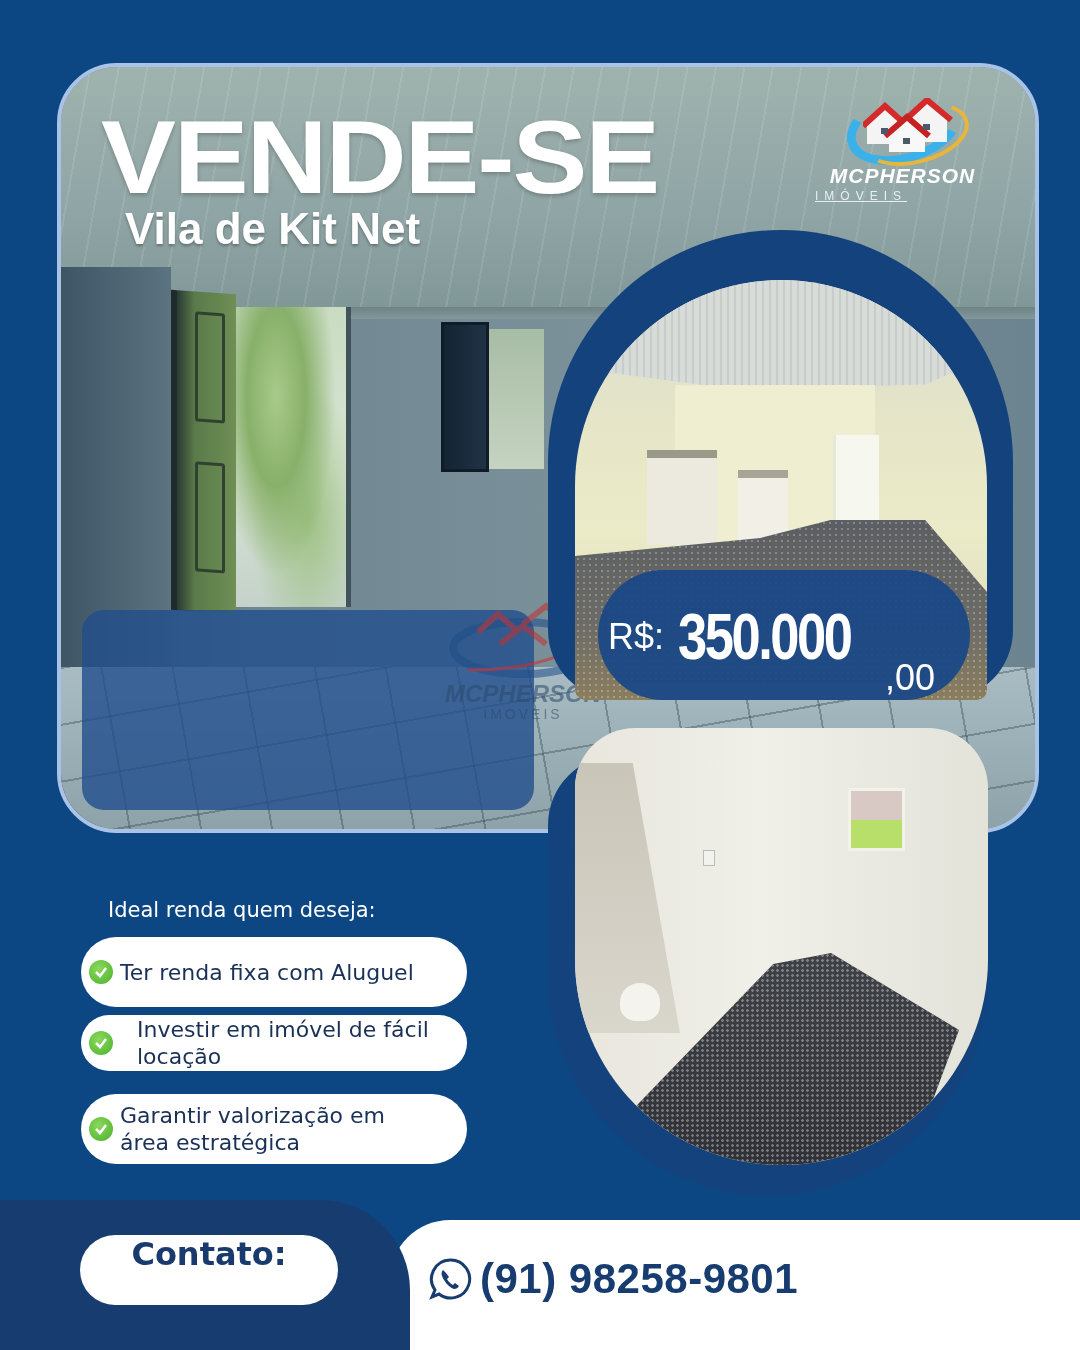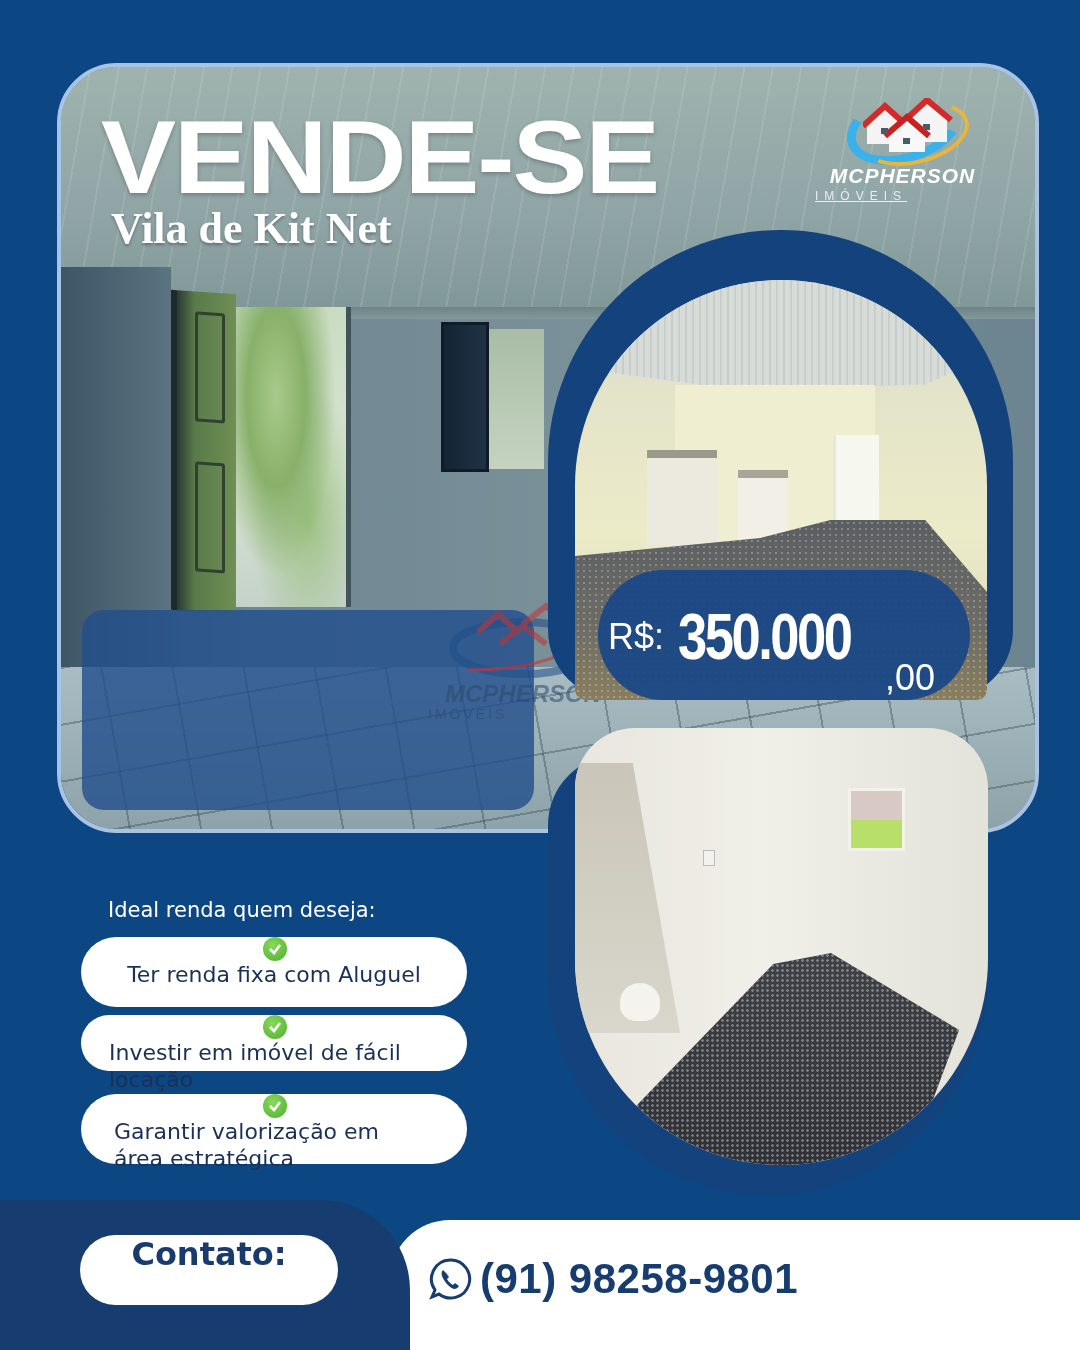--- a/index.html
+++ b/index.html
@@ -74,22 +74,22 @@
   }
 
   .title-main {
     position: absolute; left: 40px; top: 38px;
     font-family: "Liberation Sans", sans-serif; font-weight: 900; font-size: 104px;
     letter-spacing: -2px; color: #ffffff; line-height: 1;
     text-shadow: 0 2px 4px rgba(0,0,0,0.25);
     transform: scaleX(1.08); transform-origin: left center;
   }
   .title-sub {
-    position: absolute; left: 50px; top: 140px;
-    font-family: Liberation Serif, serif; font-weight: 700; font-size: 44px;
+    position: absolute; left: 64px; top: 140px;
+    font-family: Liberation Sans, sans-serif; font-weight: 700; font-size: 44px;
     color: #ffffff; line-height: 1;
     text-shadow: 0 2px 3px rgba(0,0,0,0.3);
   }
 
   
   .logo { position: absolute; left: 815px; top: 90px; width: 175px; height: 115px; }
   .logo-swoosh {
     position: absolute; left: 30px; top: 0; width: 120px; height: 72px;
     border: 9px solid transparent; border-bottom-color: #3bb1ea; border-left-color: #3bb1ea;
     border-radius: 50%; transform: rotate(-18deg);
@@ -128,21 +128,21 @@
   }
   .watermark {
     position: absolute; left: 428px; top: 600px; width: 190px; height: 130px; opacity: 0.55; pointer-events: none;
   }
   .watermark-text {
     position: absolute; left: 0; top: 80px; width: 190px; text-align: center;
     font-family: "Liberation Sans", sans-serif; font-style: italic; font-weight: 700;
     font-size: 24px; color: #2b4a6e;
   }
   .watermark-sub {
-    position: absolute; left: 0; top: 106px; width: 190px; text-align: left;
+    position: absolute; left: 0; top: 106px; width: 190px; text-align: center;
     font-family: "Liberation Sans", sans-serif; font-size: 14px; color: #2b4a6e; letter-spacing: 3px;
   }
 
   
   .frame-top {
     position: absolute; left: 548px; top: 230px; width: 465px; height: 470px;
     background: #14427d;
     border-radius: 232px 232px 70px 70px;
   }
   .photo-top {
@@ -214,21 +214,21 @@
     clip-path: polygon(12% 75%, 48% 5%, 62% 0, 93% 35%, 80% 100%, 20% 100%);
   }
 
   
   .features-heading {
     position: absolute; left: 108px; top: 898px;
     font-family: "DejaVu Sans", sans-serif; font-size: 21px; color: #ffffff;
   }
   .feature {
     position: absolute; left: 81px; width: 386px; background: #ffffff;
-    border-radius: 36px; display: flex; align-items: center; flex-direction: column;
+    border-radius: 36px; display: flex; align-items: center;
   }
   .feature-check {
     width: 24px; height: 24px; border-radius: 50%;
     background: radial-gradient(circle at 40% 35%, #8ad85a, #4bb12e);
     margin-left: 8px; margin-right: 7px; flex: 0 0 24px;
     display: flex; align-items: center; justify-content: center;
   }
   .feature-text {
     font-family: "DejaVu Sans", sans-serif; font-size: 22px; line-height: 27px; color: #1a3157;
   }
@@ -345,21 +345,21 @@
 
   <div class="feature" style="top:937px;height:70px;">
     <span class="feature-check">
       <svg width="14" height="14" viewBox="0 0 14 14">
           <polyline points="2,7 6,11 12,3" fill="none" stroke="#ffffff" stroke-width="2.5"></polyline>
         </svg>
     </span>
     <span class="feature-text">Ter renda fixa com Aluguel</span>
   </div>
 
-  <div class="feature" style="top:1015px;height:56px;">
+  <div class="feature" style="top:1015px;height:56px;gap:17px;">
     <span class="feature-check">
       <svg width="14" height="14" viewBox="0 0 14 14">
           <polyline points="2,7 6,11 12,3" fill="none" stroke="#ffffff" stroke-width="2.5"></polyline>
         </svg>
     </span>
     <span class="feature-text" style="width:330px;">Investir em imóvel de fácil locação</span>
   </div>
 
   <div class="feature" style="top:1094px;height:70px;">
     <span class="feature-check">

